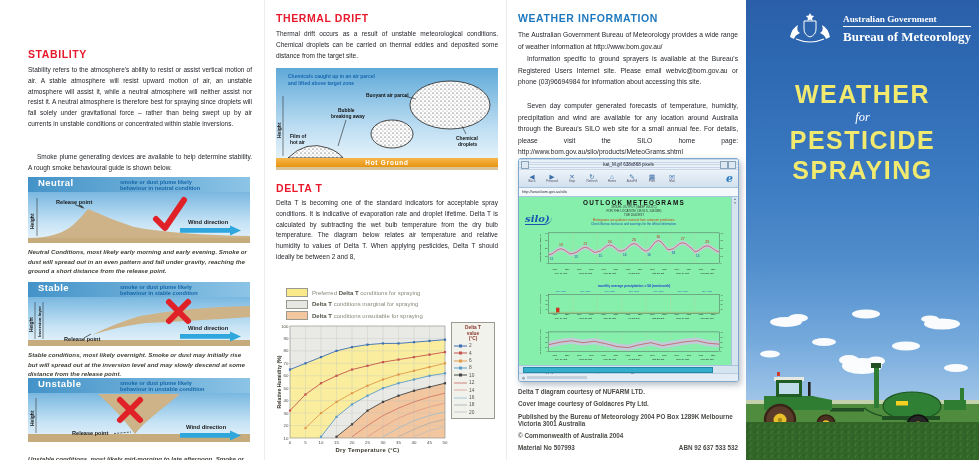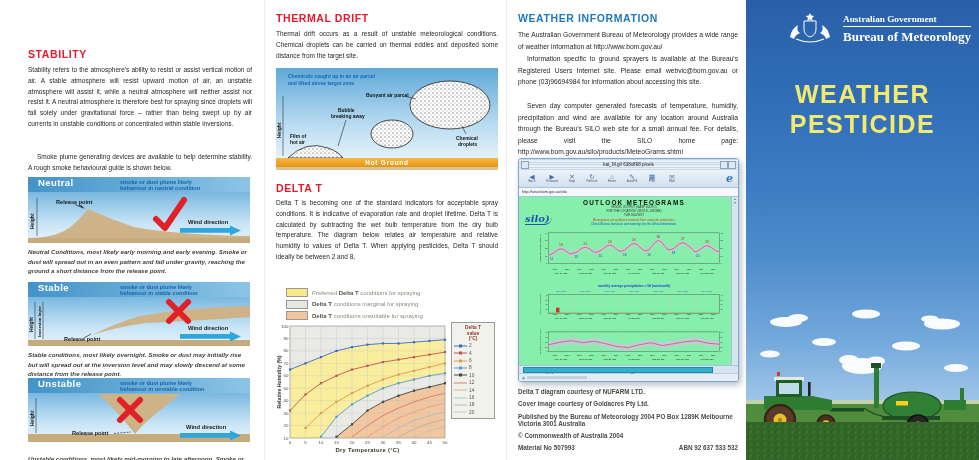--- a/index.html
+++ b/index.html
@@ -665,21 +665,23 @@
           <path d="M12,30 q14,6 28,0" stroke-width="1.2"></path>
         </g>
       </svg>
       <div class="arms-text">
         <div class="g1">Australian Government</div>
         <div class="g2">Bureau of Meteorology</div>
       </div>
     </div>
     <div class="cov-title">
       <div class="t-big">WEATHER</div>
+      <div class="t-for">for</div>
       <div class="t-big">PESTICIDE</div>
+      <div class="t-big">SPRAYING</div>
     </div>
 
     <svg width="233" height="152" viewBox="0 0 233 152" style="position:absolute;left:0;bottom:0;">
       <defs>
         <pattern id="grass" width="7" height="6" patternUnits="userSpaceOnUse">
           <rect width="7" height="6" fill="#37702C"></rect>
           <path d="M1,5 q1,-3 2,-4" stroke="#2A5A22" stroke-width="0.8" fill="none"></path>
           <path d="M4,6 q1,-3 2,-4" stroke="#4E9140" stroke-width="0.7" fill="none"></path>
           <circle cx="6" cy="2" r="0.6" fill="#2E6126"></circle>
         </pattern>

